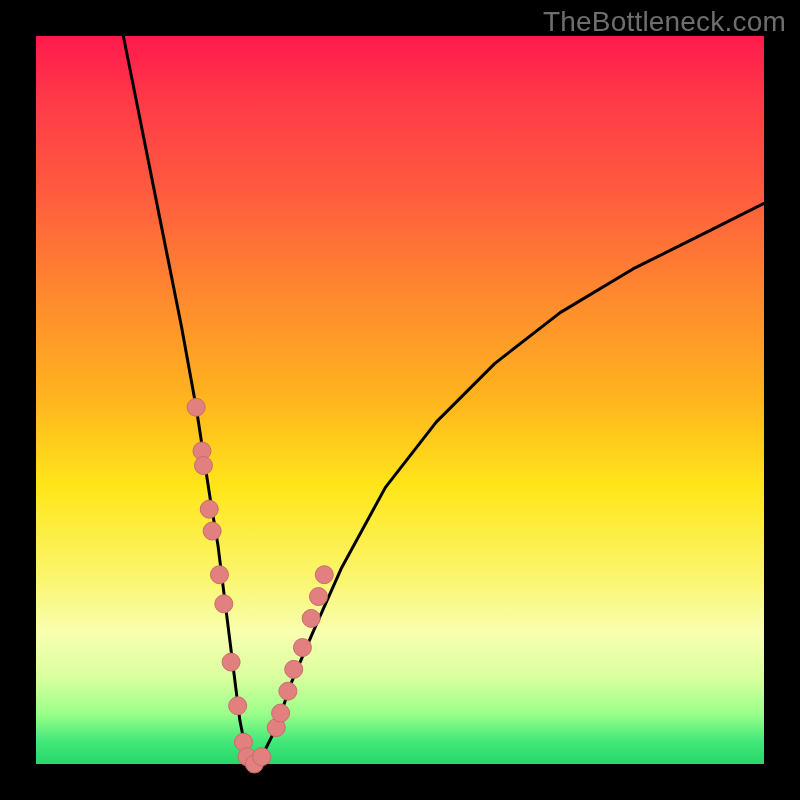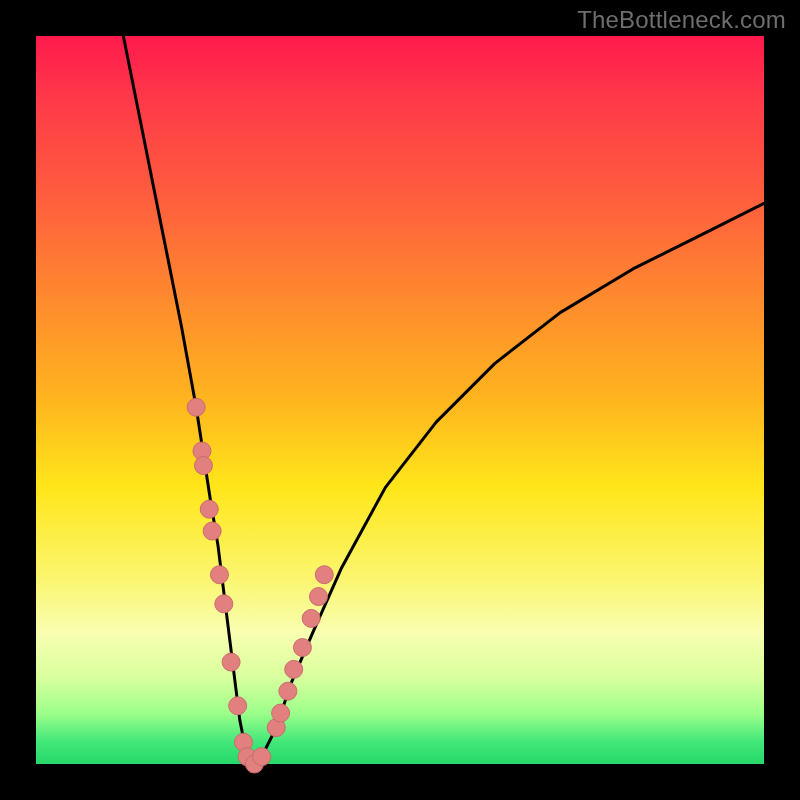--- a/index.html
+++ b/index.html
@@ -40,21 +40,21 @@
       #9dff8a 93%,
       #41e779 97%,
       #27d768 100%
     );
   }
   .watermark {
     position: absolute;
     top: 6px;
     right: 14px;
     color: #6e6e6e;
-    font-size: 24px;
+    font-size: 28px;
     letter-spacing: 0.2px;
     font-weight: 500;
     user-select: none;
   }
   svg.curve {
     position: absolute;
     top: 0;
     left: 0;
     width: 728px;
     height: 728px;

